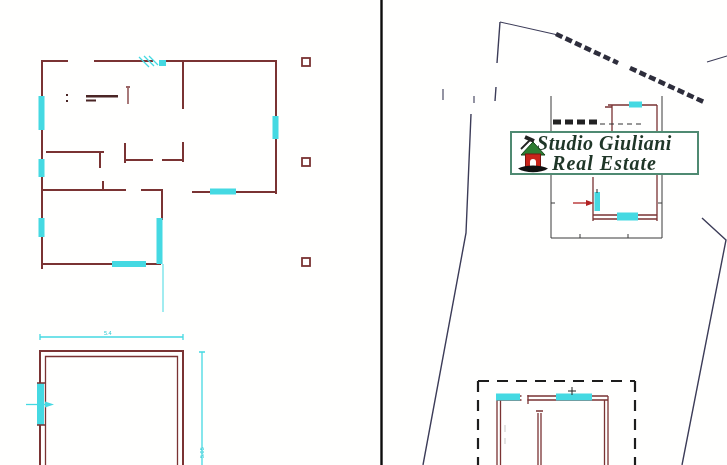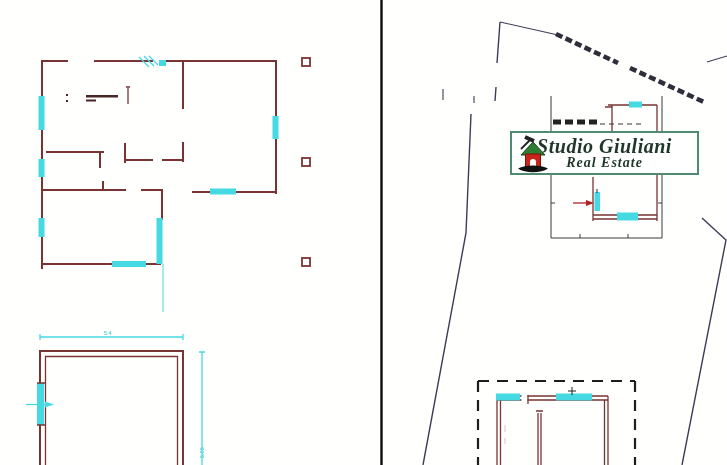--- a/index.html
+++ b/index.html
@@ -30,21 +30,21 @@
     border:2.5px solid #4f8a72;background:#ffffff;
     display:flex;align-items:center;box-sizing:border-box;
   }
   .logo-icon{width:40px;height:40px;flex:0 0 40px;margin-left:1px;}
   .logo-text{
     flex:1;text-align:center;
     font-family:"Liberation Serif",serif;font-style:italic;font-weight:bold;
     color:#1f3628;line-height:1.0;
   }
   .logo-line1{font-size:20px;letter-spacing:0.5px;}
-  .logo-line2{font-size:14px;letter-spacing:1px;}
+  .logo-line2{font-size:20px;letter-spacing:1px;}
 </style>
 </head>
 <body>
 
 <div class="canvas">
 
   <svg width="727" height="465" viewBox="0 0 727 465">
 
     <g>
 

